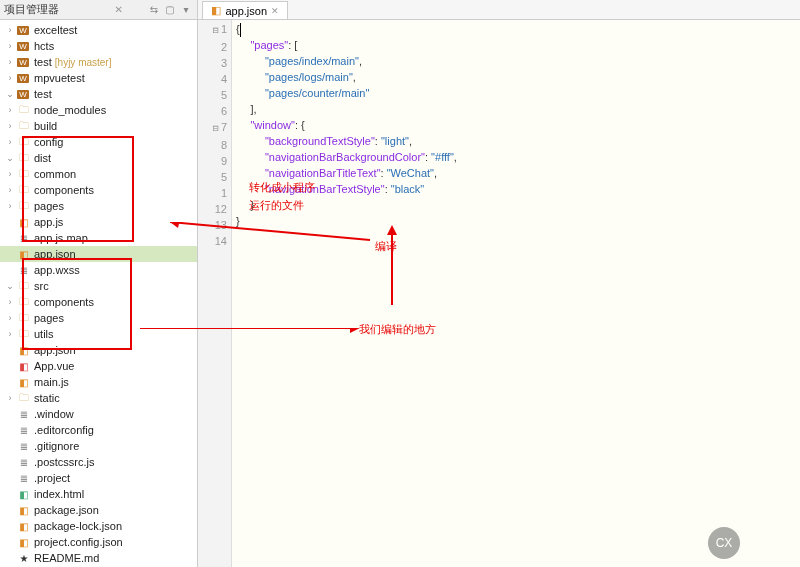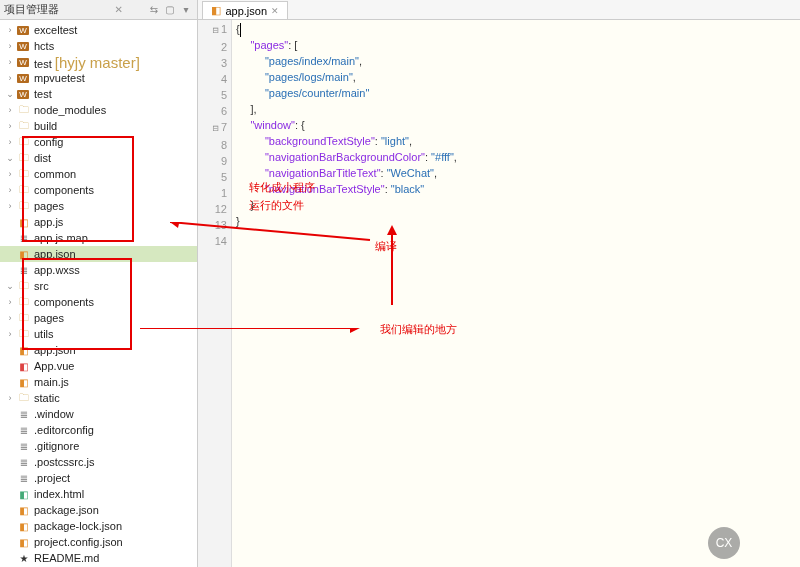--- a/index.html
+++ b/index.html
@@ -18,21 +18,21 @@
 .tree .label{padding-left:2px}
 .pad0{padding-left:6px}.pad1{padding-left:18px}.pad2{padding-left:30px}
 .w-badge{background:#b36b1f;color:#fff;font-size:8px;padding:0 2px;border-radius:1px;margin-right:2px}
 .folder{color:#c9a04a}
 .file-js{color:#e08c2a}
 .file-json{color:#e08c2a}
 .file-vue{color:#d44}
 .file-html{color:#4a7}
 .file-gen{color:#777}
 .star{color:#333}
-.branch-tag{color:#c9a04a;font-size:15px}
+.branch-tag{color:#c9a04a;font-size:10px}
 .redbox{position:absolute;border:2px solid #e60000}
 .editor{position:absolute;left:198px;top:0;right:0;height:567px;background:#fff}
 .ed-tabs{height:20px;border-bottom:1px solid #ccc;background:#f6f6f6;display:flex;align-items:flex-end}
 .ed-tab{height:18px;padding:0 8px;border:1px solid #ccc;border-bottom:none;background:#fff;display:flex;align-items:center;gap:4px;font-size:11px;margin-left:4px}
 .ed-tab .x{color:#999;font-size:9px}
 .gutter{position:absolute;left:0;top:20px;width:34px;bottom:0;background:#f3f3f3;border-right:1px solid #ddd;text-align:right;padding:1px 4px 0 0;color:#999;font-family:Consolas,monospace;font-size:11px;line-height:16px}
 .gutter .fold{color:#888;font-size:8px;margin-right:2px}
 .code{position:absolute;left:34px;top:20px;right:0;bottom:0;background:#fffef6;font-family:Consolas,monospace;font-size:12px;line-height:16px;padding:1px 0 0 4px;white-space:pre}
 .punct{color:#333}
 .key{color:#8a2be2}
@@ -292,21 +292,21 @@
 <span class="punct">}</span></div>
 </div>
 
 <div class="anno-text" style="left:249px;top:178px">
   <span>转化成小程序</span><br>
   <span>运行的文件</span>
 </div>
 <div class="anno-text" style="left:375px;top:237px">
   <span>编译</span>
 </div>
-<div class="anno-text" style="left:380px;top:320px">
+<div class="anno-text" style="left:359px;top:320px">
   <span>我们编辑的地方</span>
 </div>
 
 <svg class="anno-arrow-long">
   <line x1="200" y1="18" x2="0" y2="0" stroke="#e60000" stroke-width="2"></line>
   <polygon points="0,0 10,-3 8,6" fill="#e60000"></polygon>
 </svg>
 <svg class="anno-arrow-up">
   <line x1="8" y1="80" x2="8" y2="8" stroke="#e60000" stroke-width="2"></line>
   <polygon points="8,0 3,10 13,10" fill="#e60000"></polygon>

